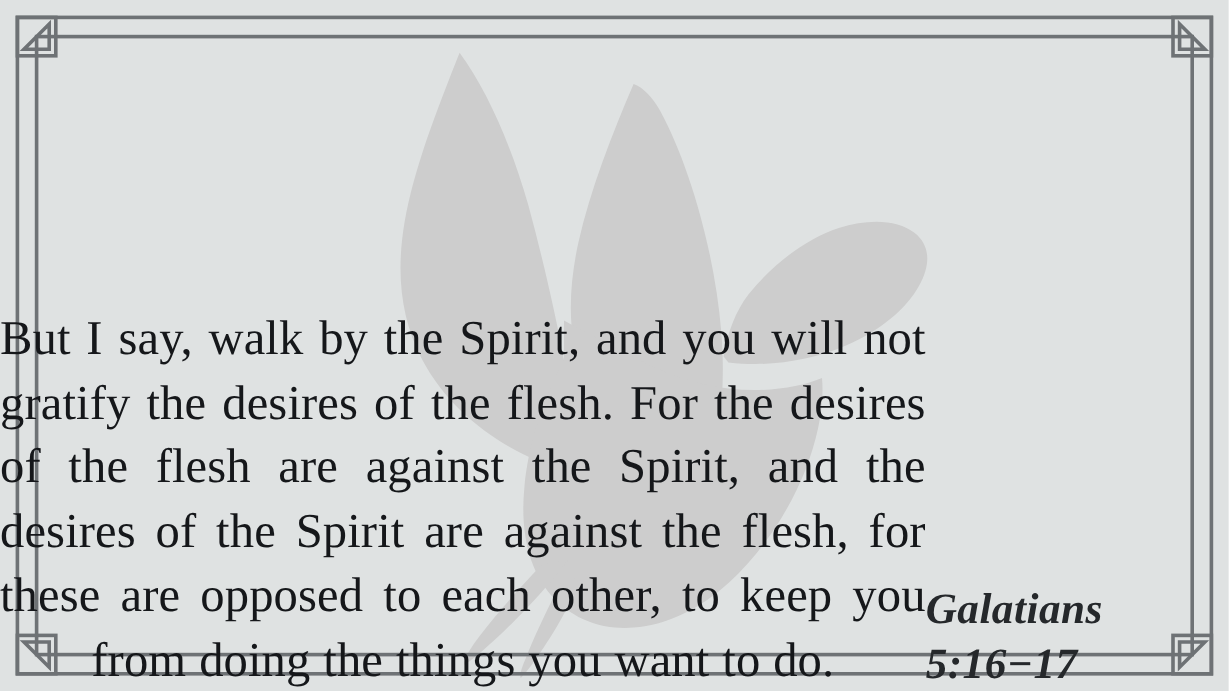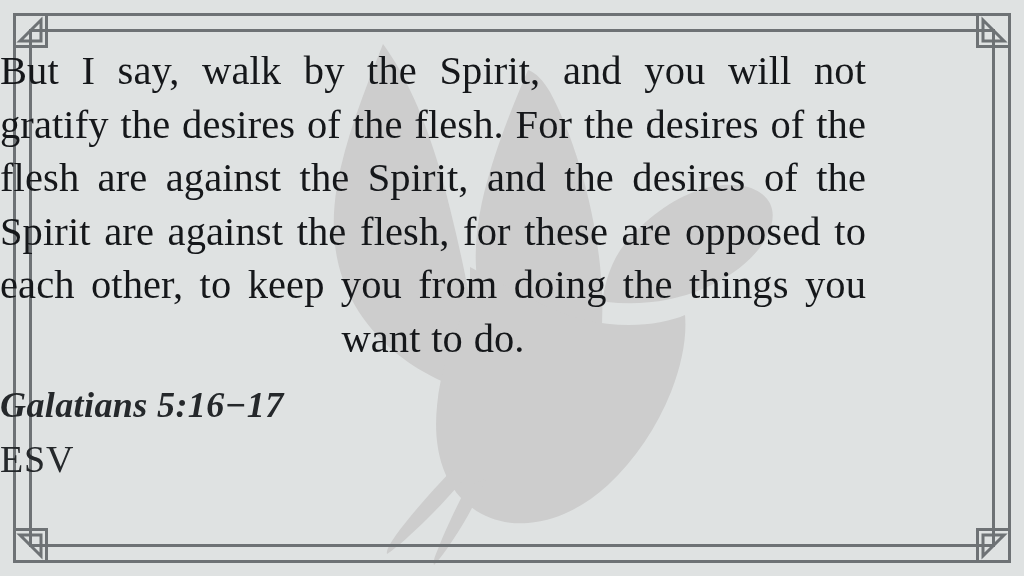--- a/index.html
+++ b/index.html
@@ -35,23 +35,23 @@
   }
 
   
   #content {
     position: absolute;
     left: 0;
     top: 0;
     width: 1024px;
     height: 576px;
     display: flex;
-    flex-direction: column;
+    flex-direction: row;
     justify-content: flex-start;
-    align-items: flex-start;
+    align-items: flex-end;
   }
 
   #verse-text {
     width: 866px;
     margin-top: 44px;
     text-align: justify;
     text-align-last: center;
     text-justify: inter-word;
     font-size: 40.5px;
     line-height: 53.5px;
@@ -168,16 +168,15 @@
           <rect x="977.5" y="529.5" width="32" height="32"></rect>
           <path d="M983 556 L983 535 L1004 535 Z" stroke-linejoin="miter"></path>
         </g>
       </g>
     </svg>
   </div>
 
   <div id="content">
     <div id="verse-text">But I say, walk by the Spirit, and you will not gratify the desires of the flesh. For the desires of the flesh are against the Spirit, and the desires of the Spirit are against the flesh, for these are opposed to each other, to keep you from doing the things you want to do.</div>
     <div id="reference">Galatians 5:16−17</div>
-    <div id="translation">ESV</div>
   </div>
 
 </div>
 
 </body></html>

